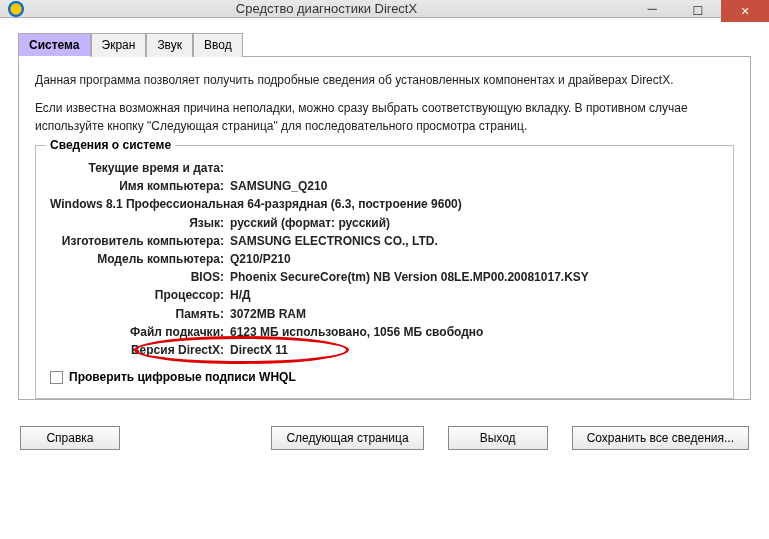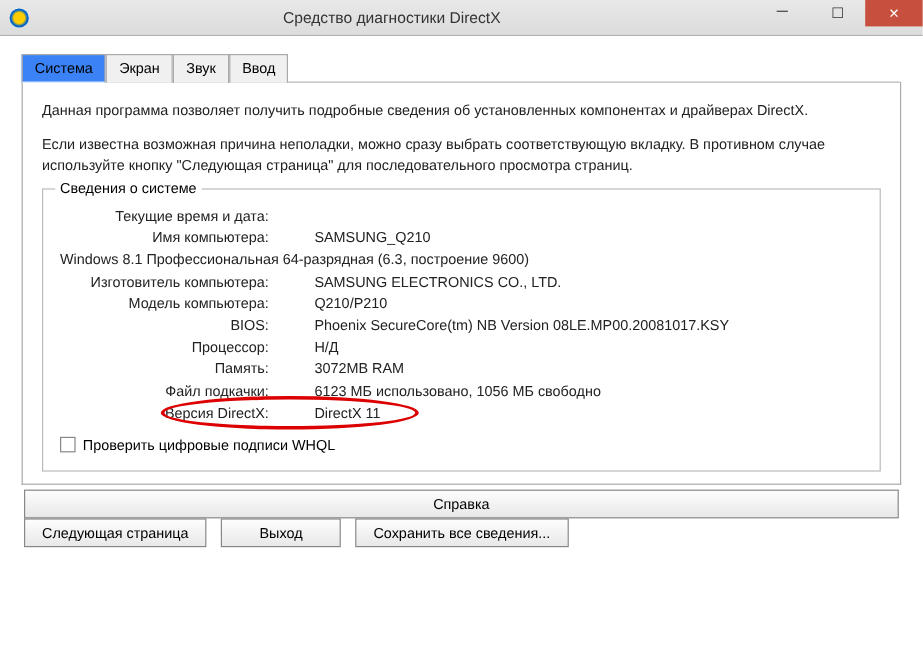--- a/index.html
+++ b/index.html
@@ -1,43 +1,43 @@
 <!DOCTYPE html>
 <html><head>
 <meta charset="utf-8">
 <style>
 * { box-sizing: border-box; margin: 0; padding: 0; }
 body { font-family: "Segoe UI", Tahoma, sans-serif; font-size: 12px; background: #fff; width: 769px; height: 539px; overflow: hidden; }
-.titlebar { height: 30px; background: linear-gradient(#e8e8e8,#dcdcdc); display: flex; align-items: center; border-bottom: 1px solid #b0b0b0; position: relative; }
+.titlebar { height: 18px; background: linear-gradient(#e8e8e8,#dcdcdc); display: flex; align-items: center; border-bottom: 1px solid #b0b0b0; position: relative; }
 .titlebar-icon { width: 16px; height: 16px; margin-left: 8px; background: radial-gradient(circle,#ffcc00 40%,#0066cc 60%); border-radius: 50%; position: relative; }
 .titlebar-title { flex: 1; text-align: center; font-size: 13px; color: #333; }
 .win-btns { display: flex; height: 100%; }
 .win-btn { width: 46px; height: 22px; display: flex; align-items: center; justify-content: center; color: #333; font-size: 13px; }
 .win-btn.close { background: #c74f3e; color: #fff; width: 48px; height: 22px; }
 .win-btn.close::before { content: "✕"; font-size: 11px; }
 .win-btn.min::before { content: "─"; position: relative; top: -3px; }
 .win-btn.max::before { content: "☐"; font-size: 12px; }
 .content { padding: 14px 18px 10px 18px; }
 .tabs { display: flex; border-bottom: 1px solid #aaa; }
 .tab { padding: 4px 10px; border: 1px solid #aaa; border-bottom: none; background: #f0f0f0; margin-right: 0; font-size: 12px; position: relative; top: 1px; cursor: pointer; }
-.tab.active { background: #3b82f6; border-bottom: 1px solid #fff; }
-.tab-body { border: 1px solid #aaa; border-top: none; padding: 14px 16px 10px 16px; background: #fff; }
+.tab.active { background: #c4b5fd; border-bottom: 1px solid #fff; font-weight: bold; }
+.tab-body { border: 1px solid #aaa; border-top: none; padding: 14px 16px 0 16px; background: #fff; }
 .desc { font-size: 12px; color: #222; line-height: 1.5; margin-bottom: 10px; }
-.fieldset { border: 1px solid #bbb; padding: 12px 14px 14px 14px; margin-top: 8px; position: relative; }
+.fieldset { border: 1px solid #bbb; padding: 12px 14px 14px 14px; margin-top: 8px; position: relative; font-weight: bold; }
 .legend { position: absolute; top: -8px; left: 10px; background: #fff; padding: 0 4px; font-size: 12px; }
-.info-row { display: flex; margin: 2px 0; font-size: 12px; line-height: 1.35; gap: 32px; }
+.info-row { display: flex; margin: 2px 0; font-size: 12px; line-height: 1.35; }
 .info-label { width: 180px; text-align: right; padding-right: 6px; color: #222; }
 .info-value { color: #222; }
 .annot { position: absolute; border: 3px solid #d00; border-radius: 50%; width: 215px; height: 28px; left: 98px; bottom: 34px; pointer-events: none; }
 .checkbox-row { margin-top: 12px; display: flex; align-items: center; gap: 6px; }
 .chk { width: 13px; height: 13px; border: 1px solid #888; background: #fff; }
 .footer-text { text-align: right; font-size: 11px; color: #444; margin-top: 14px; }
-.btn-row { display: flex; justify-content: space-between; margin-top: 4px; padding: 0 2px; flex-direction: column; }
+.btn-row { display: flex; justify-content: space-between; margin-top: 26px; padding: 0 2px; }
 .btn { min-width: 100px; padding: 4px 14px; border: 1px solid #888; background: linear-gradient(#fdfdfd,#e8e8e8); font-size: 12px; cursor: pointer; }
-.btn-group { display: flex; gap: 12px; }
+.btn-group { display: flex; gap: 24px; }
 </style>
 </head>
 <body>
 
 <div class="titlebar">
   <div class="titlebar-icon"></div>
   <div class="titlebar-title">Средство диагностики DirectX</div>
   <div class="win-btns">
     <div class="win-btn min"></div>
     <div class="win-btn max"></div>
@@ -61,20 +61,24 @@
 
       <div class="info-row">
           <div class="info-label">Текущие время и дата:</div>
         </div>
       <div class="info-row">
           <div class="info-label">Имя компьютера:</div>
           <div class="info-value">SAMSUNG_Q210</div>
         </div>
       <div class="info-row">
           <div class="info-value">Windows 8.1 Профессиональная 64-разрядная (6.3, построение 9600)</div>
+        </div>
+      <div class="info-row">
+          <div class="info-label">Язык:</div>
+          <div class="info-value">русский (формат: русский)</div>
         </div>
       <div class="info-row">
           <div class="info-label">Изготовитель компьютера:</div>
           <div class="info-value">SAMSUNG ELECTRONICS CO., LTD.</div>
         </div>
       <div class="info-row">
           <div class="info-label">Модель компьютера:</div>
           <div class="info-value">Q210/P210</div>
         </div>
       <div class="info-row">

